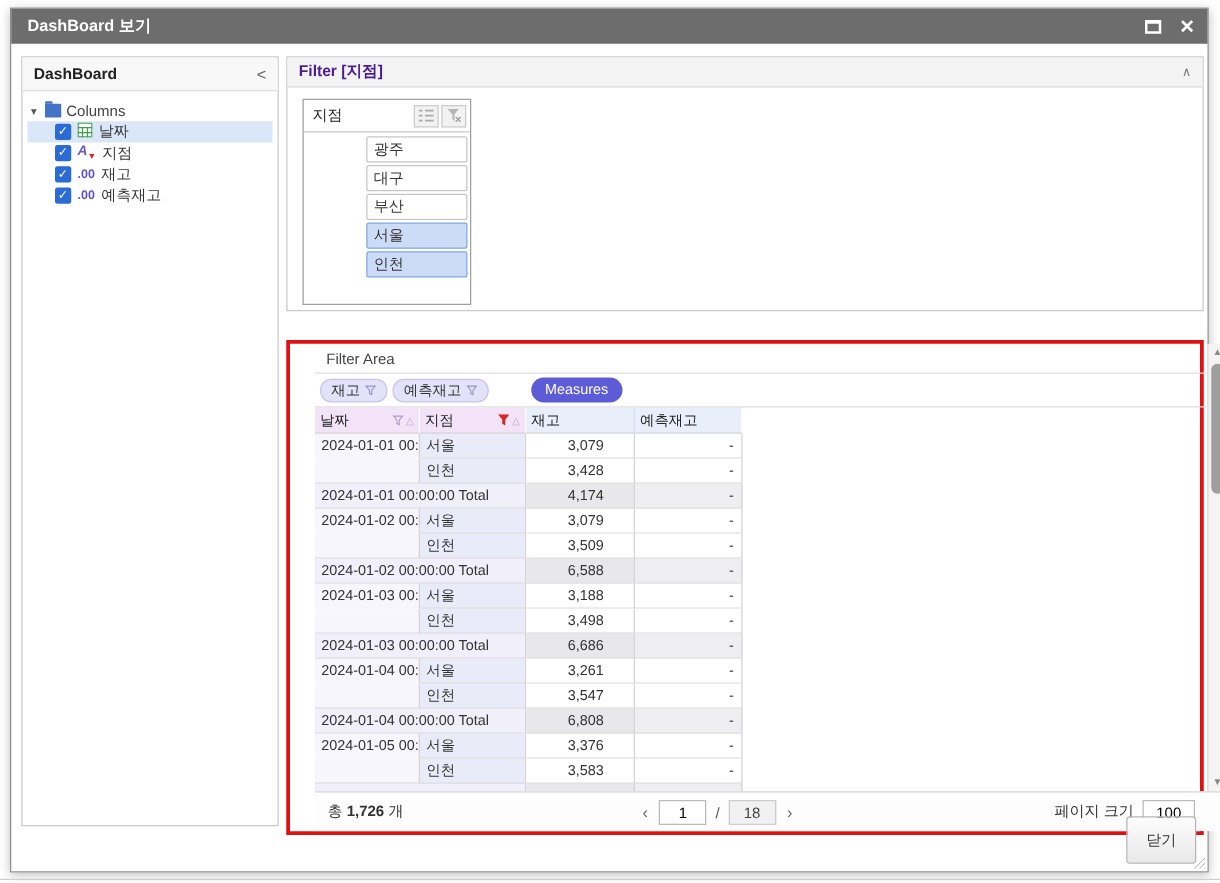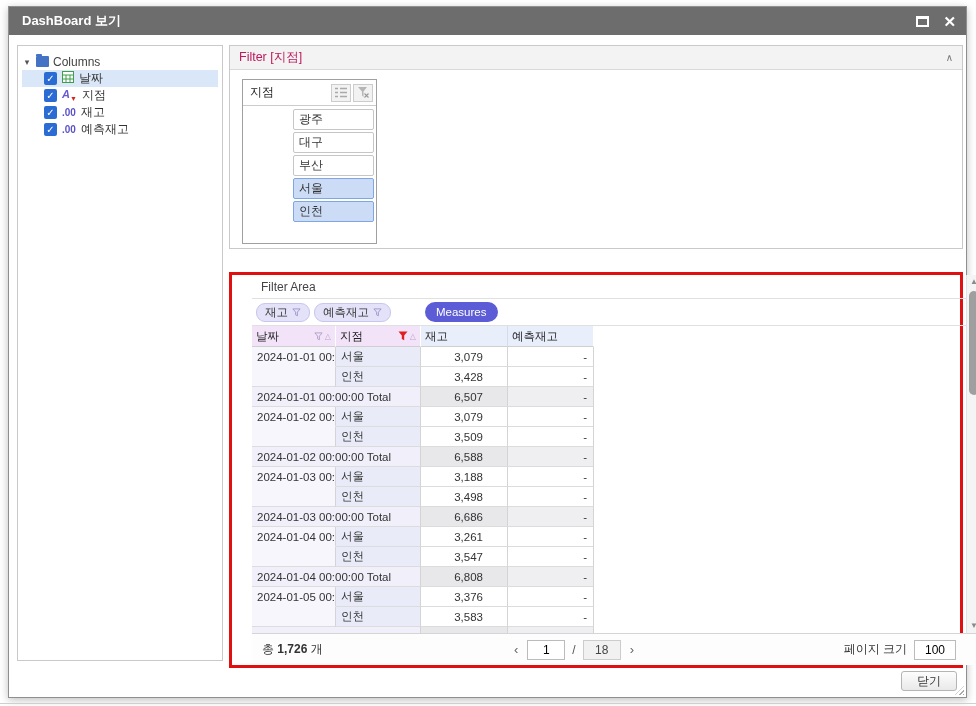--- a/index.html
+++ b/index.html
@@ -30,21 +30,21 @@
   .ic-cal { flex:0 0 auto; }
   .ic-atype { color:#6a5acd; font-weight:bold; font-size:11px; font-style:italic; }
   .ic-atype .red { color:#d22; font-size:7px; font-style:normal; vertical-align:sub; }
   .ic-num { color:#5b52c7; font-weight:bold; font-size:10px; }
   .tree-label { color:#333; font-size:12px; }
   .tree-root-label { color:#444; font-size:12px; }
 
   
   .filterpanel { position:absolute; left:220px; top:38px; width:734px; height:204px; border:1px solid #c9c9c9; background:#fff; }
   .panel-hd { height:24px; background:#f3f3f3; border-bottom:1px solid #d9d9d9; display:flex; align-items:center; justify-content:space-between; padding:0 9px; }
-  .panel-hd .t { font-weight:normal; font-size:12.5px; color:#be185d; }
+  .panel-hd .t { font-weight:bold; font-size:12.5px; color:#4c1d95; }
   .panel-hd .chev { color:#777; font-size:10px; cursor:pointer; }
   .listbox { position:absolute; left:12px; top:33px; width:135px; height:165px; border:1px solid #a0a0a0; background:#fff; }
   .listbox-hd { height:26px; border-bottom:1px solid #ccc; display:flex; align-items:center; justify-content:space-between; padding:0 3px 0 7px; }
   .listbox-hd .t { font-size:12px; color:#222; }
   .lb-btns { display:flex; gap:2px; }
   .lb-btn { width:20px; height:18px; background:#f2f2f2; border:1px solid #ccc; display:flex; align-items:center; justify-content:center; cursor:pointer; }
   .lb-items { padding:3px 2px; display:flex; flex-direction:column; gap:2px;margin-left:48px; }
   .lb-item { height:21px; border:1px solid #c6c6c6; border-radius:2px; background:#fff; display:flex; align-items:center; padding-left:5px; font-size:12px; cursor:pointer; }
   .lb-item.sel { background:#ccdcf6; border-color:#7fa7e2; }
 
@@ -94,38 +94,42 @@
   .pager .total { padding-left:10px; color:#333; }
   .pager .total b { font-weight:bold; }
   .pager-center { position:absolute; left:260px; display:flex; align-items:center; gap:7px; }
   .pg-arrow { color:#666; font-size:13px; cursor:pointer; padding:0 2px; }
   .pg-input { width:38px; height:20px; border:1px solid #bbb; background:#fff; text-align:center; font-size:12px; font-family:"Liberation Sans",sans-serif; }
   .pg-count { width:38px; height:20px; border:1px solid #ccc; background:#f1f1f1; text-align:center; line-height:19px; font-size:12px; color:#444; }
   .pg-slash { color:#555; }
   .pager-right { position:absolute; right:24px; display:flex; align-items:center; gap:7px; }
   .ps-input { width:42px; height:20px; border:1px solid #bbb; background:#fff; text-align:center; font-size:12px; font-family:"Liberation Sans",sans-serif; }
 
-  .footer-btn { position:absolute; right:9px; bottom:6px; width:56px; height:20px; background:linear-gradient(#fdfdfd,#e9e9e9); border:1px solid #b5b5b5; border-radius:3px; font-size:12px; color:#333; display:flex; align-items:center; justify-content:center; cursor:pointer; }
+  .footer-btn { position:absolute; right:9px; bottom:6px; width:56px; height:38px; background:linear-gradient(#fdfdfd,#e9e9e9); border:1px solid #b5b5b5; border-radius:3px; font-size:12px; color:#333; display:flex; align-items:center; justify-content:center; cursor:pointer; }
   .resize-grip { position:absolute; right:2px; bottom:2px; width:9px; height:9px; background:repeating-linear-gradient(135deg,#aaa 0 1px,transparent 1px 3px); clip-path:polygon(100% 0,100% 100%,0 100%); cursor:nwse-resize; }
 </style>
 </head>
 <body>
 
 <div class="page">
   <div class="dialog">
 
     <div class="titlebar">
       <span class="title">DashBoard 보기</span>
       <span class="win-btns">
         <span class="btn-max"></span>
         <span class="btn-close">✕</span>
       </span>
     </div>
 
     <div class="sidebar">
+      <div class="sidebar-hd">
+        <span class="t">DashBoard</span>
+        <span class="col">&lt;</span>
+      </div>
       <div class="tree">
         <div class="tree-row">
           <span class="caret">▾</span>
           <span class="folder"></span>
           <span class="tree-root-label">Columns</span>
         </div>
         <div class="tree-item sel">
           <span class="cbx">✓</span>
           <span class="ic-cal">
             <svg width="12" height="12" viewBox="0 0 12 12">
@@ -240,21 +244,21 @@
             <div class="c c-fcst">-</div>
           </div>
           <div class="trow">
             <div class="c c-date"></div>
             <div class="c c-branch">인천</div>
             <div class="c c-num">3,428</div>
             <div class="c c-fcst">-</div>
           </div>
           <div class="trow total">
             <div class="c c-label">2024-01-01 00:00:00 Total</div>
-            <div class="c c-num">6,507</div>
+            <div class="c c-num">4,174</div>
             <div class="c c-fcst">-</div>
           </div>
           <div class="trow">
             <div class="c c-date merged">2024-01-02 00:0</div>
             <div class="c c-branch">서울</div>
             <div class="c c-num">3,079</div>
             <div class="c c-fcst">-</div>
           </div>
           <div class="trow">
             <div class="c c-date"></div>

